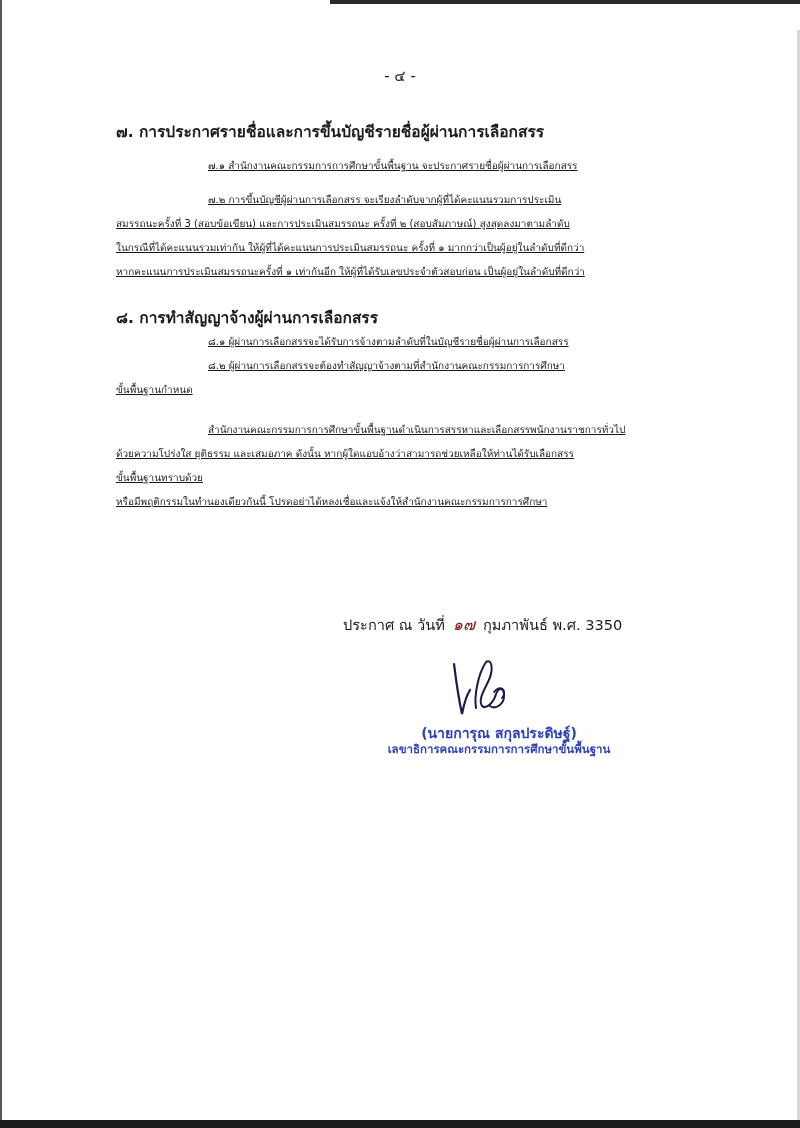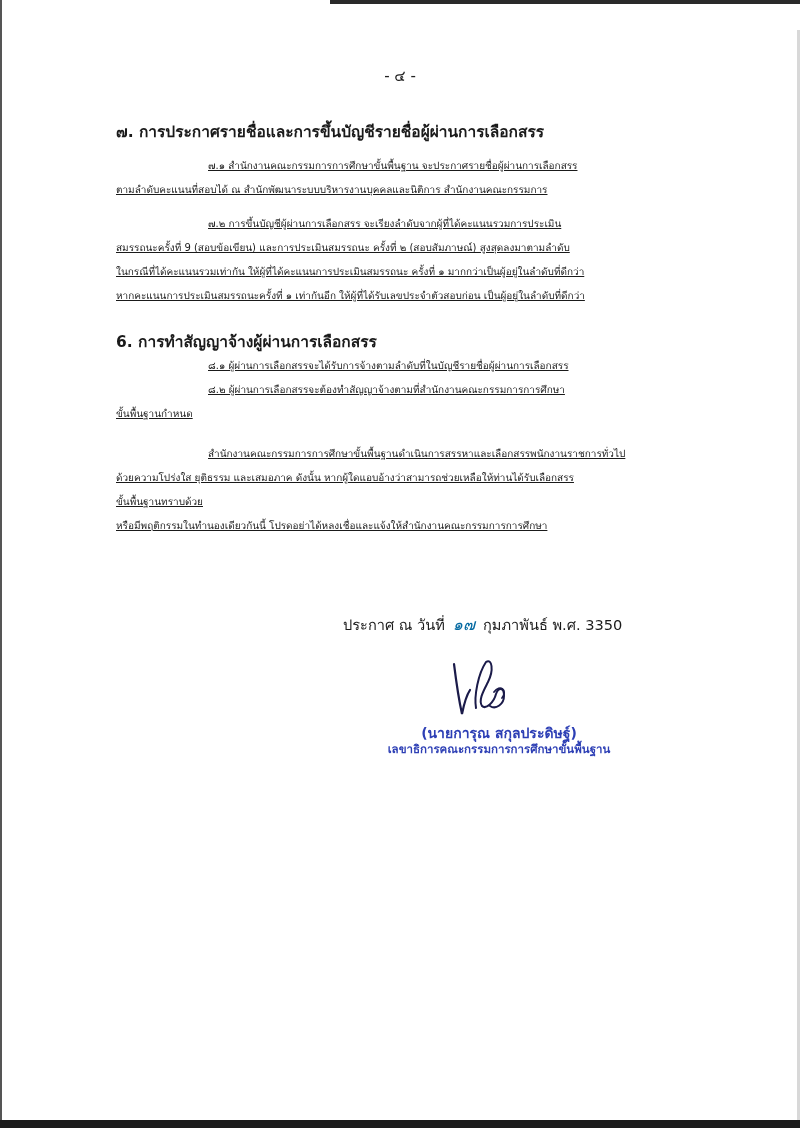--- a/index.html
+++ b/index.html
@@ -51,21 +51,21 @@
     }
     .indent { padding-left: 92px; }
     .gap-s { height: 10px; }
     .gap-m { height: 16px; }
     .gap-l { height: 22px; }
     .date-line {
       position: absolute; top: 612px; left: 343px;
       font-size: 14.6px; white-space: nowrap; color: #1a1a1a;
     }
     .date-line .hand {
-      color: #0369a1; font-style: italic; font-size: 16px;
+      color: #7f1d1d; font-style: italic; font-size: 16px;
       margin: 0 8px;
     }
     .signature {
       position: absolute; top: 656px; left: 448px; width: 70px; height: 64px;
     }
     .signer-name {
       position: absolute; top: 722px; left: 0; width: 100%;
       padding-left: 18px; box-sizing: border-box;
       text-align: center; color: #2d3fb5; font-weight: bold; font-size: 14px;
     }
@@ -86,37 +86,36 @@
 <div class="page-number">- ๔ -</div>
 
 <div class="content">
 
   <div>
     <p class="heading">๗. การประกาศรายชื่อและการขึ้นบัญชีรายชื่อผู้ผ่านการเลือกสรร</p>
     <div class="gap-s"></div>
 
     <div class="para">
       <span class="line indent">๗.๑ สำนักงานคณะกรรมการการศึกษาขั้นพื้นฐาน จะประกาศรายชื่อผู้ผ่านการเลือกสรร</span>
-      <span class="line">ตามลำดับคะแนนที่สอบได้  ณ สำนักพัฒนาระบบบริหารงานบุคคลและนิติการ  สำนักงานคณะกรรมการ</span>
     </div>
     <div class="gap-s"></div>
 
     <div class="para">
       <span class="line indent">๗.๒ การขึ้นบัญชีผู้ผ่านการเลือกสรร จะเรียงลำดับจากผู้ที่ได้คะแนนรวมการประเมิน</span>
-      <span class="line">สมรรถนะครั้งที่ 9 (สอบข้อเขียน) และการประเมินสมรรถนะ ครั้งที่ ๒ (สอบสัมภาษณ์) สูงสุดลงมาตามลำดับ</span>
+      <span class="line">สมรรถนะครั้งที่ 3 (สอบข้อเขียน) และการประเมินสมรรถนะ ครั้งที่ ๒ (สอบสัมภาษณ์) สูงสุดลงมาตามลำดับ</span>
       <span class="line">ในกรณีที่ได้คะแนนรวมเท่ากัน ให้ผู้ที่ได้คะแนนการประเมินสมรรถนะ ครั้งที่ ๑ มากกว่าเป็นผู้อยู่ในลำดับที่ดีกว่า</span>
       <span class="line">หากคะแนนการประเมินสมรรถนะครั้งที่ ๑ เท่ากันอีก ให้ผู้ที่ได้รับเลขประจำตัวสอบก่อน เป็นผู้อยู่ในลำดับที่ดีกว่า</span>
     </div>
 
   </div>
 
   <div class="gap-l"></div>
 
   <div>
-    <p class="heading">6. การทำสัญญาจ้างผู้ผ่านการเลือกสรร</p>
+    <p class="heading">๘. การทำสัญญาจ้างผู้ผ่านการเลือกสรร</p>
     <div class="para">
       <span class="line indent">๘.๑ ผู้ผ่านการเลือกสรรจะได้รับการจ้างตามลำดับที่ในบัญชีรายชื่อผู้ผ่านการเลือกสรร</span>
     </div>
     <div class="para">
       <span class="line indent">๘.๒ ผู้ผ่านการเลือกสรรจะต้องทำสัญญาจ้างตามที่สำนักงานคณะกรรมการการศึกษา</span>
       <span class="line">ขั้นพื้นฐานกำหนด</span>
     </div>
   </div>
 
   <div class="gap-m"></div>

